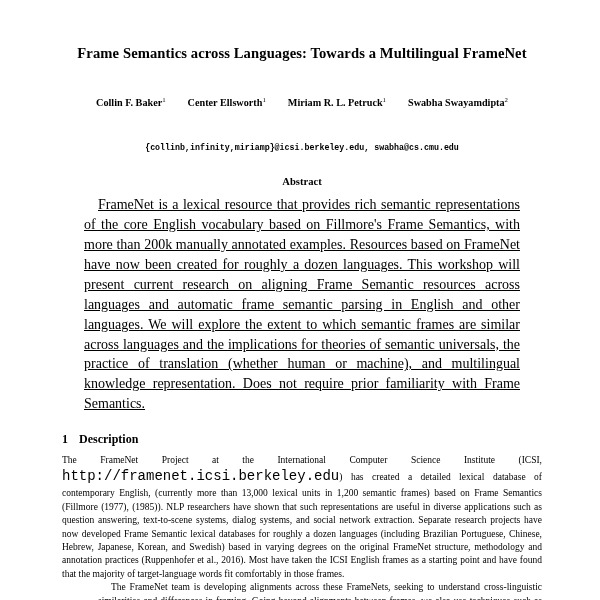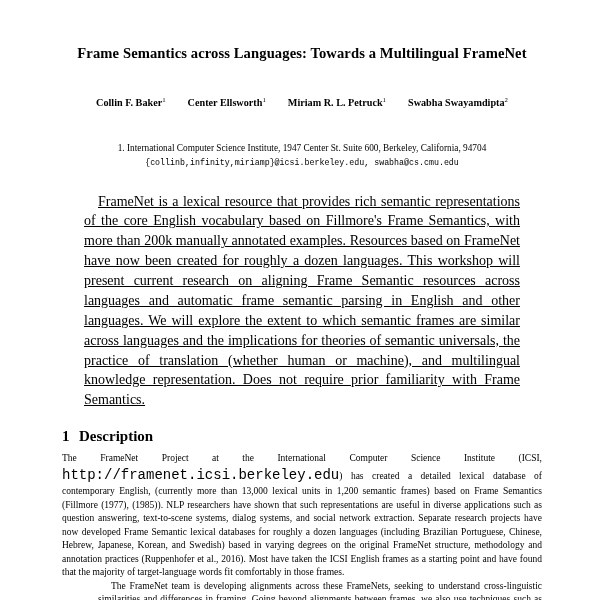--- a/index.html
+++ b/index.html
@@ -54,38 +54,39 @@
     font-size: 9.3px;
     line-height: 1.42;
     margin: 0 0 2px 0;
   }
   .emails {
     text-align: center;
     font-family: "Liberation Mono", monospace;
     font-size: 8.3px;
     line-height: 1.5;
     margin: 0 0 22px 0;
+    font-weight: bold;
   }
   .section-head-center {
     text-align: center;
     font-size: 10.6px;
     font-weight: bold;
     margin: 0 0 8px 0;
   }
   .abstract {
     font-size: 14px;
     line-height: 1.42;
     text-align: justify;
     margin: 0 0 18px 0;
     padding: 0 22px;
     text-indent: 14px;
     text-decoration: underline;
   }
   .section-head {
-    font-size: 15px;
+    font-size: 12px;
     font-weight: bold;
     margin: 0 0 7px 0;
   }
   .section-head .num {
     display: inline-block;
     width: 17px;
   }
   .body-text {
     font-size: 9.5px;
     line-height: 1.415;
@@ -105,27 +106,24 @@
 <body>
 
 <div class="page">
 
   <h1 class="title">Frame Semantics across Languages: Towards a Multilingual FrameNet</h1>
 
   <div class="authors">
     <span class="author"><span>Collin F. Baker</span><sup>1</sup></span><span class="gap"></span><span class="author"><span>Center Ellsworth</span><sup>1</sup></span><span class="gap"></span><span class="author"><span>Miriam R. L. Petruck</span><sup>1</sup></span><span class="gap"></span><span class="author"><span>Swabha Swayamdipta</span><sup>2</sup></span>
   </div>
 
-  <div class="affil">
-    <span>1.</span>
-    <span>International Computer Science Institute, 1947 Center St. Suite 600, Berkeley, California, 94704</span>
-  </div>
 
   <div class="emails">{collinb,infinity,miriamp}@icsi.berkeley.edu, swabha@cs.cmu.edu</div>
 
+  <div class="section-head-center">Abstract</div>
   <div class="abstract">FrameNet is a lexical resource that provides rich semantic representations of the core English vocabulary based on Fillmore's Frame Semantics, with more than 200k manually annotated examples. Resources based on FrameNet have now been created for roughly a dozen languages. This workshop will present current research on aligning Frame Semantic resources across languages and automatic frame semantic parsing in English and other languages. We will explore the extent to which semantic frames are similar across languages and the implications for theories of semantic universals, the practice of translation (whether human or machine), and multilingual knowledge representation. Does not require prior familiarity with Frame Semantics.</div>
 
   <div class="section-head">
     <span class="num">1</span><span>Description</span>
   </div>
 
   <p class="body-text">
     <span>The FrameNet Project at the International Computer Science Institute (ICSI, </span><span class="mono">http://framenet.icsi.berkeley.edu</span><span>) has created a detailed lexical database of contemporary English, (currently more than 13,000 lexical units in 1,200 semantic frames) based on Frame Semantics (Fillmore (1977), (1985)). NLP researchers have shown that such representations are useful in diverse applications such as question answering, text-to-scene systems, dialog systems, and social network extraction. Separate research projects have now developed Frame Semantic lexical databases for roughly a dozen languages (including Brazilian Portuguese, Chinese, Hebrew, Japanese, Korean, and Swedish) based in varying degrees on the original FrameNet structure, methodology and annotation practices (Ruppenhofer et al., 2016). Most have taken the ICSI English frames as a starting point and have found that the majority of target-language words fit comfortably in those frames.</span>
   </p>
 

